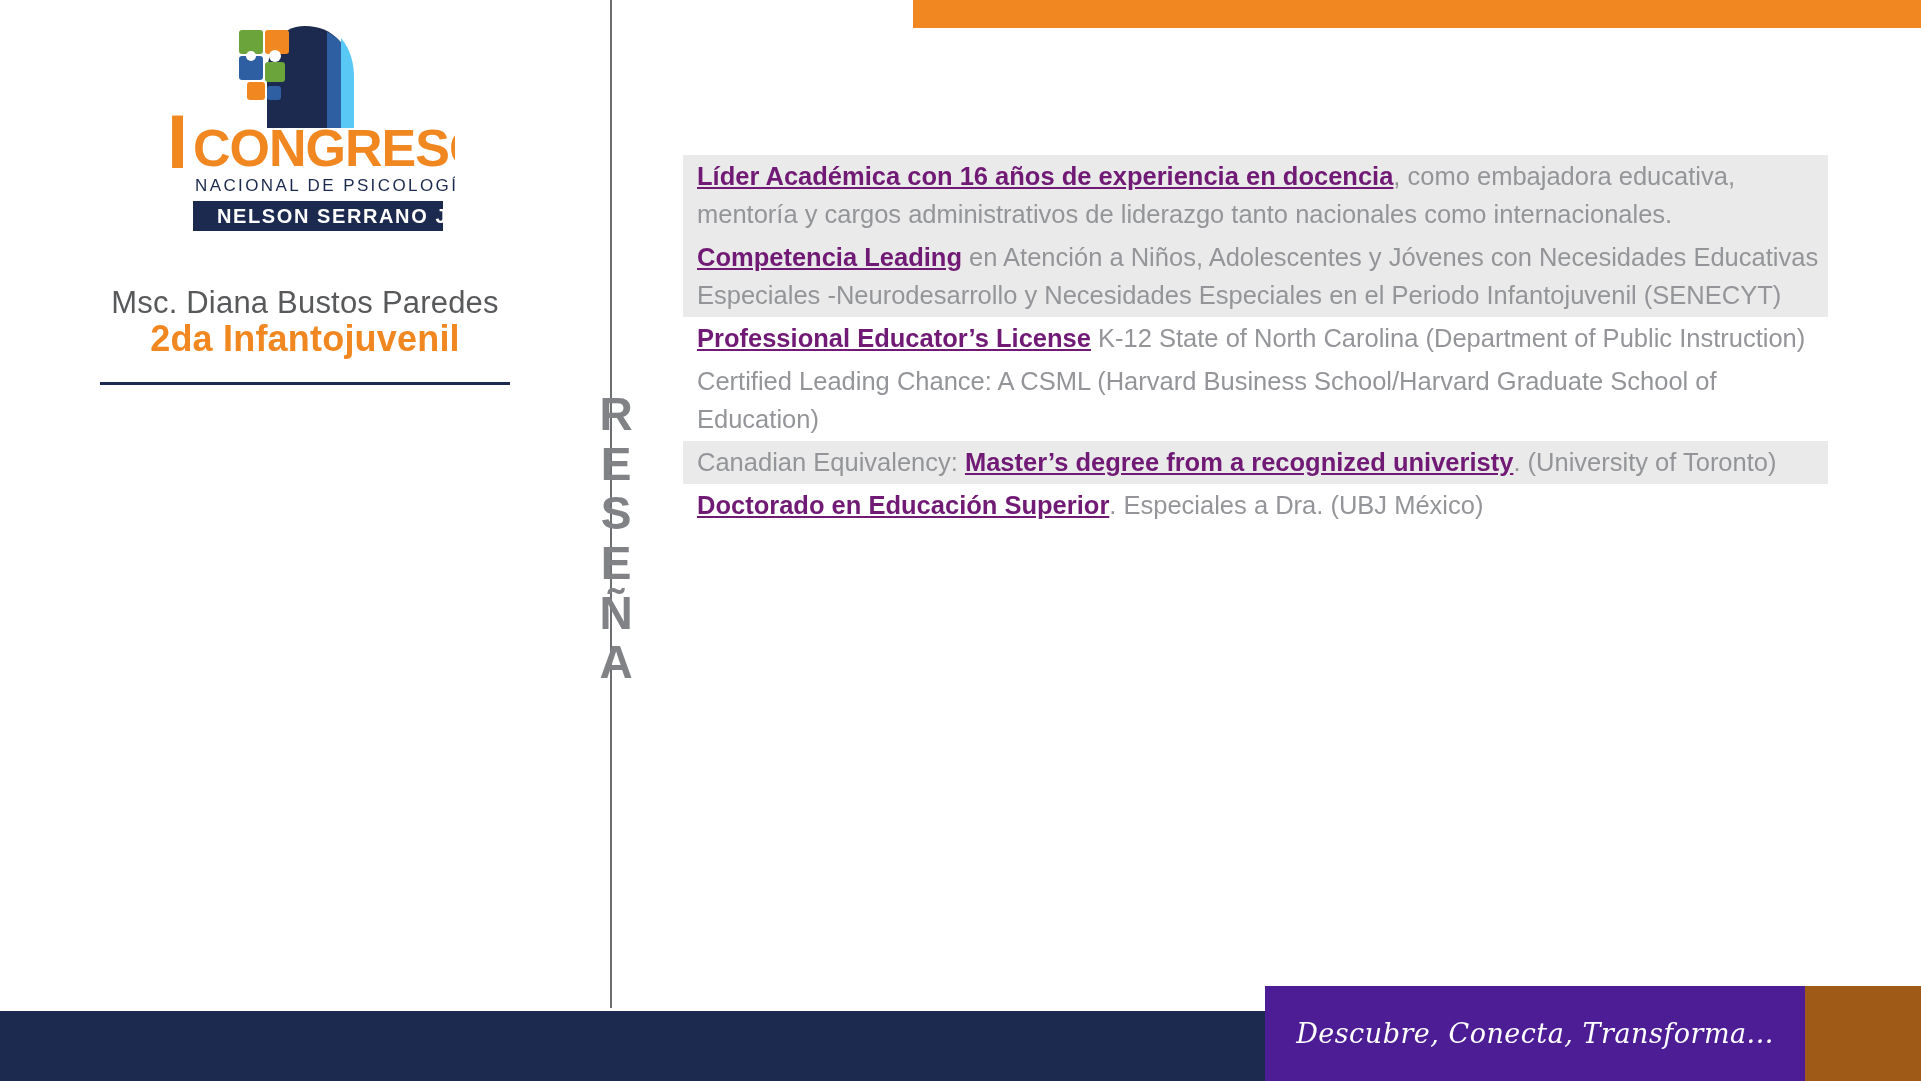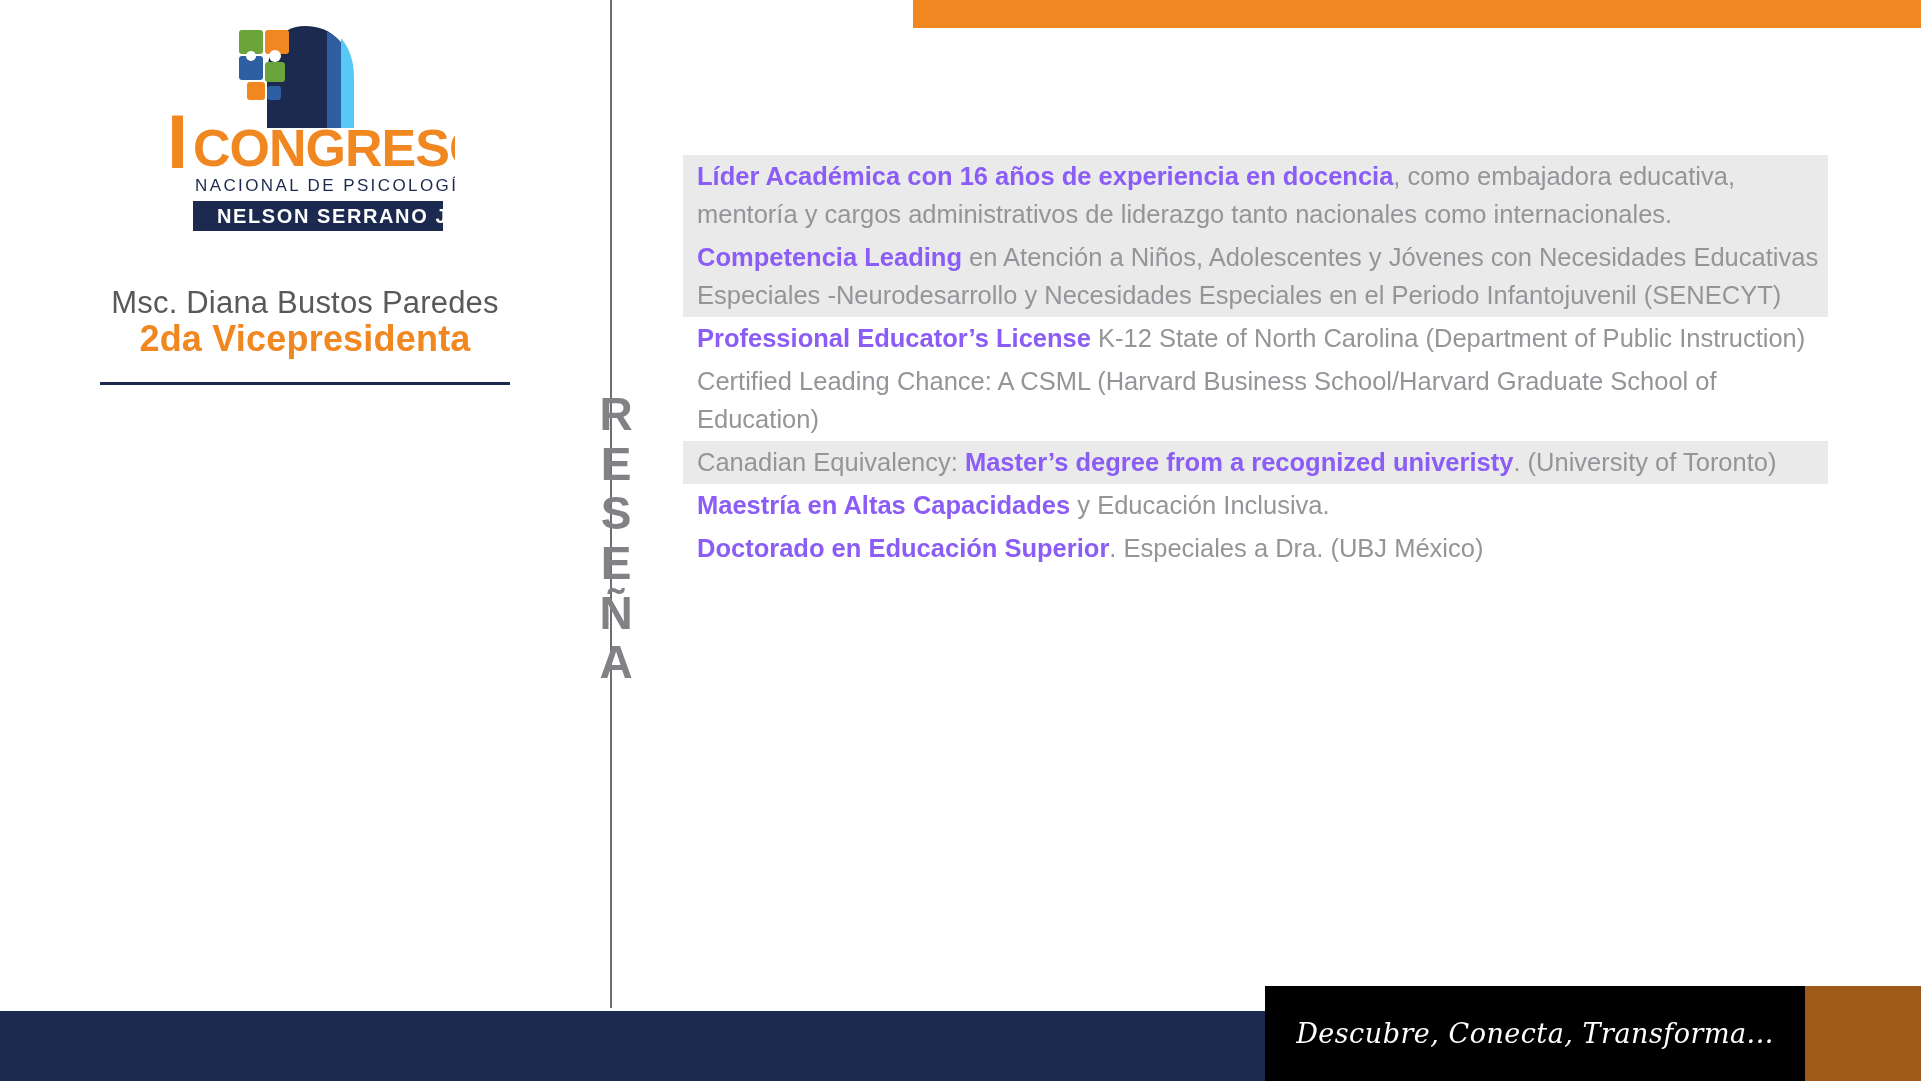--- a/index.html
+++ b/index.html
@@ -34,21 +34,21 @@
     width: 1921px;
     height: 70px;
     background: #1B2A4E;
   }
   .bottom-orange {
     position: absolute;
     left: 1265px;
     bottom: 0;
     width: 540px;
     height: 95px;
-    background: #000000;
+    background: #4c1d95;
     display: flex;
     align-items: center;
     justify-content: center;
   }
   .bottom-orange-dark {
     position: absolute;
     left: 1805px;
     bottom: 0;
     width: 116px;
     height: 95px;
@@ -143,21 +143,21 @@
     top: 155px;
     width: 1145px;
   }
   .row {
     padding: 2px 4px 3px 14px;
     font-size: 25.5px;
     line-height: 38px;
     color: #939598;
   }
   .row.shaded { background: #EAEAEA; }
-  .row b { color: #8b5cf6; font-weight: bold; }
+  .row b { color: #701a75; font-weight: bold; text-decoration: underline; }
 </style>
 </head>
 <body>
 
 <div class="top-bar"></div>
 
 <div class="left-col">
 
   <div class="logo-wrap">
     <svg width="300" height="220" viewBox="0 0 300 220" xmlns="http://www.w3.org/2000/svg">
@@ -180,42 +180,41 @@
       <text x="38" y="150" font-family="Liberation Sans, sans-serif" font-size="52" font-weight="bold" fill="#F08721" letter-spacing="-1">CONGRESO</text>
 
       <text x="40" y="175" font-family="Liberation Sans, sans-serif" font-size="17" fill="#1B2A4E" letter-spacing="2.4">NACIONAL DE PSICOLOGÍA</text>
 
       <rect x="38" y="185" width="250" height="30" fill="#1B2A4E"></rect>
       <text x="62" y="207" font-family="Liberation Sans, sans-serif" font-size="20" font-weight="bold" fill="#ffffff" letter-spacing="1.6">NELSON SERRANO JARA</text>
     </svg>
   </div>
 
   <div class="speaker-name">Msc. Diana Bustos Paredes</div>
-  <div class="speaker-role">2da Vicepresidenta</div>
+  <div class="speaker-role">2da Infantojuvenil</div>
   <div class="name-underline"></div>
 </div>
 
 <div class="v-divider"></div>
 
 <div class="vertical-label">
   <span>R</span>
   <span>E</span>
   <span>S</span>
   <span>E</span>
   <span>Ñ</span>
   <span>A</span>
 </div>
 
 <div class="content" id="entries">
     <div class="row shaded"><b>Líder Académica con 16 años de experiencia en docencia</b><span>, como embajadora educativa, mentoría y cargos administrativos de liderazgo tanto nacionales como internacionales.</span></div>
     <div class="row shaded"><b>Competencia Leading</b><span> en Atención a Niños, Adolescentes y Jóvenes con Necesidades Educativas Especiales -Neurodesarrollo y Necesidades Especiales en el Periodo Infantojuvenil (SENECYT)</span></div>
     <div class="row"><b>Professional Educator’s License</b><span> K-12 State of North Carolina (Department of Public Instruction)</span></div>
     <div class="row"><span>Certified Leading Chance: A CSML (Harvard Business School/Harvard Graduate School of Education)</span></div>
     <div class="row shaded"><span>Canadian Equivalency: </span><b>Master’s degree from a recognized univeristy</b><span>. (University of Toronto)</span></div>
-    <div class="row"><b>Maestría en Altas Capacidades</b><span> y Educación Inclusiva.</span></div>
     <div class="row"><b>Doctorado en Educación Superior</b><span>. Especiales a Dra. (UBJ México)</span></div>
   </div>
 
 <div class="bottom-bar"></div>
 <div class="bottom-orange-dark"></div>
 <div class="bottom-orange">
   <span class="tagline">Descubre, Conecta, Transforma...</span>
 </div>
 
 </body></html>

